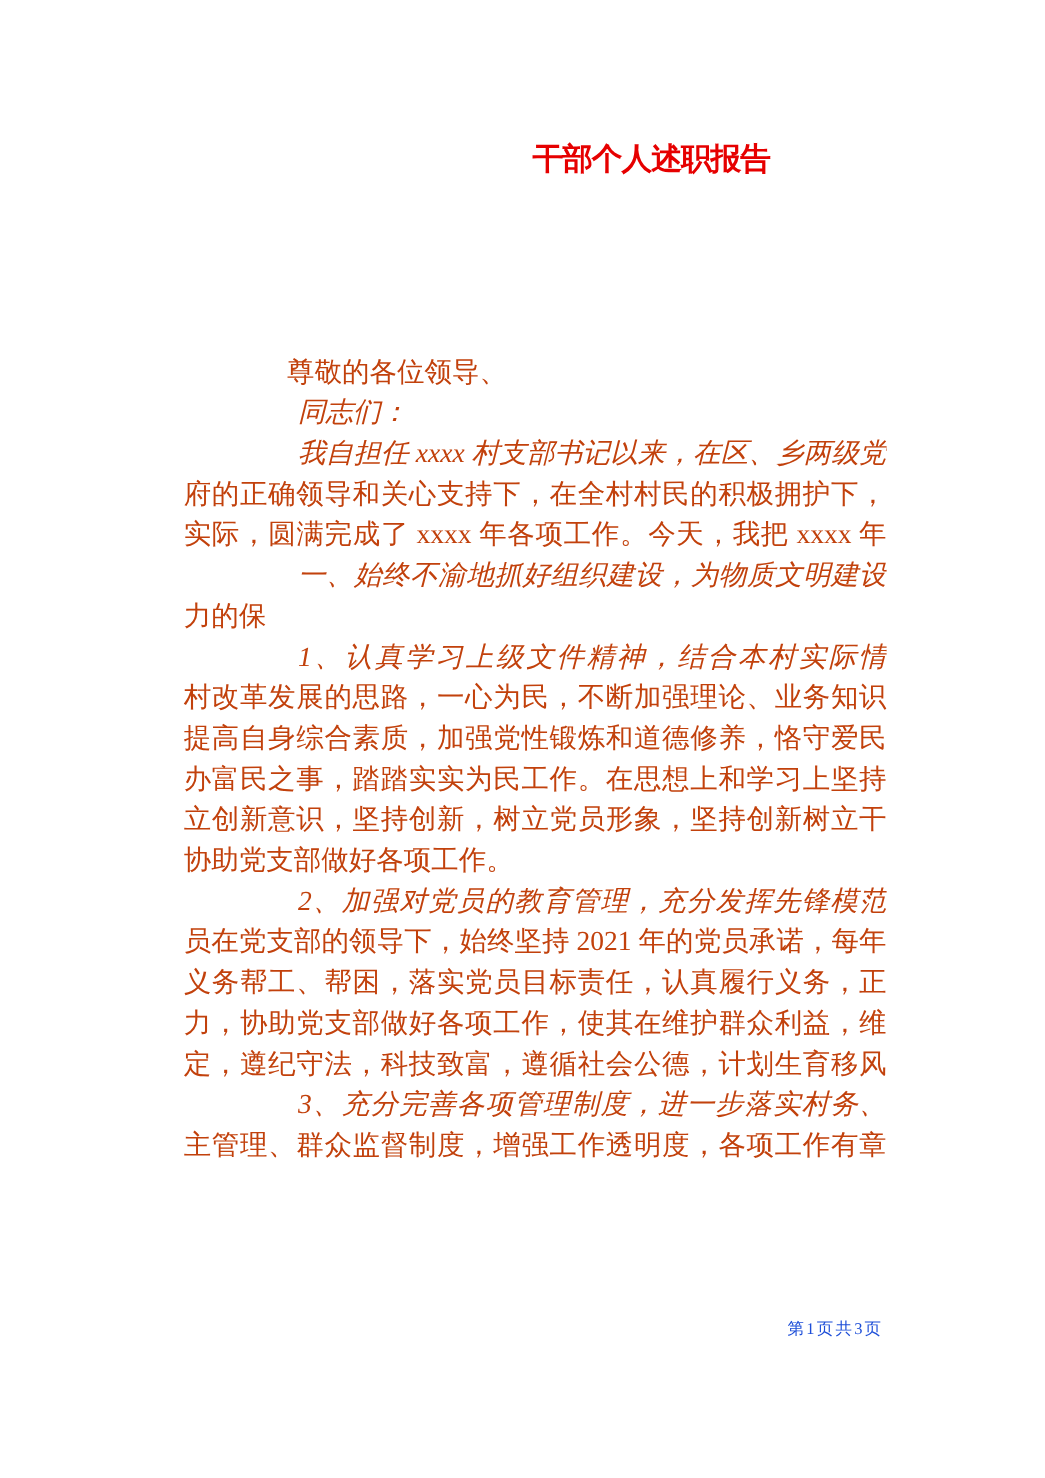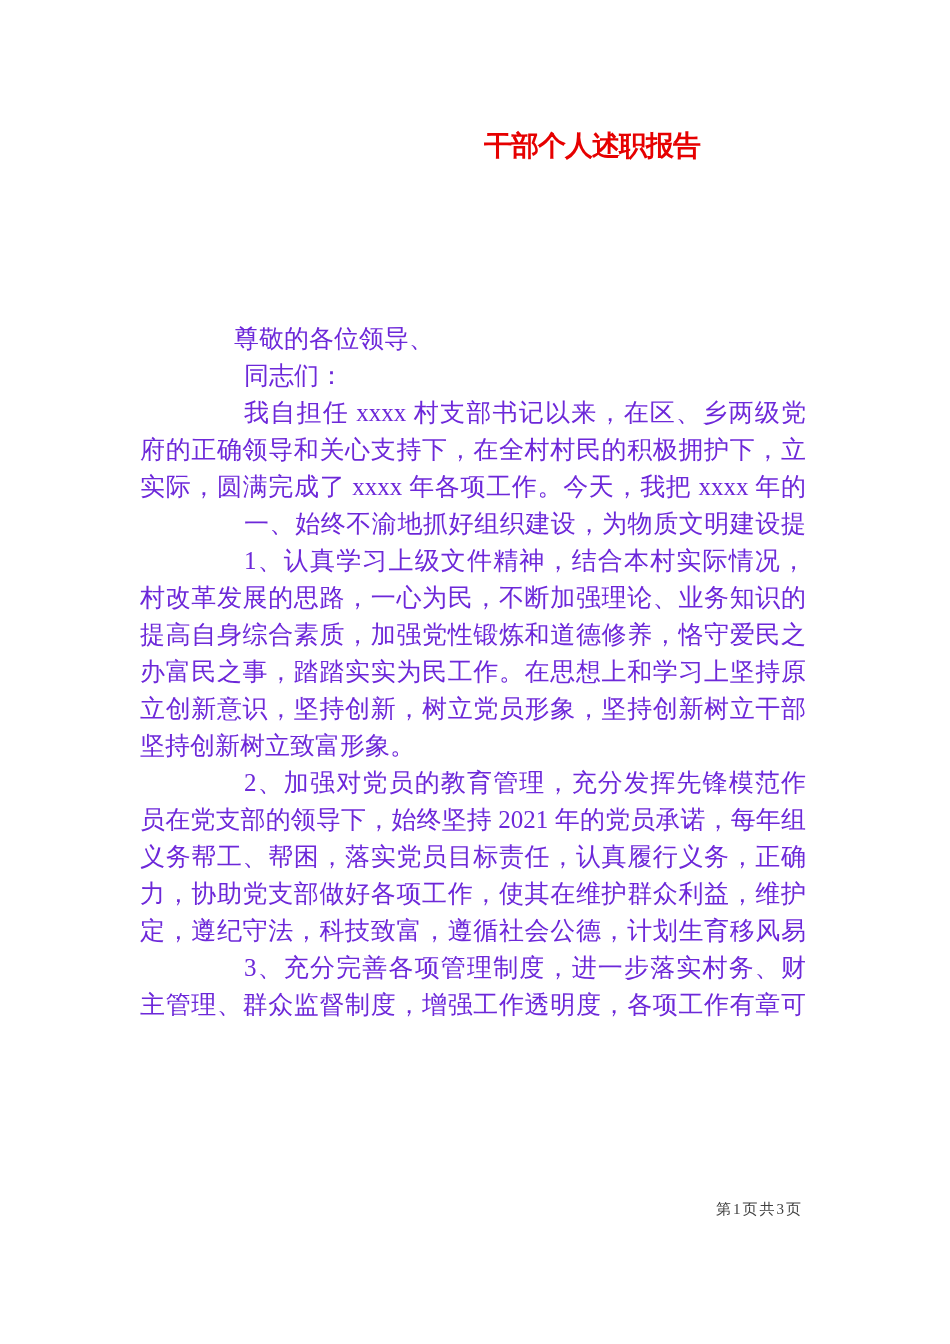--- a/index.html
+++ b/index.html
@@ -33,59 +33,61 @@
     left: 140px;
     top: 320px;
     width: 666px;
   }
   .line {
     height: 37px;
     line-height: 37px;
     font-size: 25px;
     white-space: nowrap;
     overflow: hidden;
-    color: #6d28d9;
+    color: #c2410c;
+    margin-left: 27px;
   }
   .line.just {
     white-space: normal;
     text-align: justify;
     text-align-last: justify;
     text-justify: inter-character;
   }
   .line.ind-a { padding-left: 94px; }
-  .line.ind-b { padding-left: 104px; }
+  .line.ind-b { padding-left: 104px; font-style: italic; }
   .footer {
     position: absolute;
     left: 716px;
     top: 1199px;
     font-size: 15px;
     line-height: 20px;
     letter-spacing: 2px;
-    color: #404040;
+    color: #1d4ed8;
     white-space: nowrap;
   }
 </style>
 </head>
 <body>
 
 <div class="page" style="background: rgb(255, 255, 255);">
   <h1 class="title" style="color: rgb(230, 0, 0);">干部个人述职报告</h1>
   <div class="body" style="color: rgb(0, 0, 0);">
       <div class="line ind-a">尊敬的各位领导、</div>
       <div class="line ind-b">同志们：</div>
       <div class="line ind-b just">我自担任 xxxx 村支部书记以来，在区、乡两级党委、政</div>
       <div class="line just">府的正确领导和关心支持下，在全村村民的积极拥护下，立足我村</div>
       <div class="line just">实际，圆满完成了 xxxx 年各项工作。今天，我把 xxxx 年的工作情</div>
       <div class="line ind-b just">一、始终不渝地抓好组织建设，为物质文明建设提供强有</div>
+      <div class="line">力的保</div>
       <div class="line ind-b just">1、认真学习上级文件精神，结合本村实际情况，制定我</div>
       <div class="line just">村改革发展的思路，一心为民，不断加强理论、业务知识的学习，</div>
       <div class="line just">提高自身综合素质，加强党性锻炼和道德修养，恪守爱民之职，多</div>
       <div class="line just">办富民之事，踏踏实实为民工作。在思想上和学习上坚持原则，树</div>
       <div class="line just">立创新意识，坚持创新，树立党员形象，坚持创新树立干部形象，</div>
-      <div class="line">坚持创新树立致富形象。</div>
+      <div class="line">协助党支部做好各项工作。</div>
       <div class="line ind-b just">2、加强对党员的教育管理，充分发挥先锋模范作用。党</div>
       <div class="line just">员在党支部的领导下，始终坚持 2021 年的党员承诺，每年组织党员</div>
       <div class="line just">义务帮工、帮困，落实党员目标责任，认真履行义务，正确行使权</div>
       <div class="line just">力，协助党支部做好各项工作，使其在维护群众利益，维护社会稳</div>
       <div class="line just">定，遵纪守法，科技致富，遵循社会公德，计划生育移风易俗等方</div>
       <div class="line ind-b just">3、充分完善各项管理制度，进一步落实村务、财务、民</div>
       <div class="line just">主管理、群众监督制度，增强工作透明度，各项工作有章可循，有</div>
     </div>
   <div class="footer">第1页共3页</div>
 </div>

